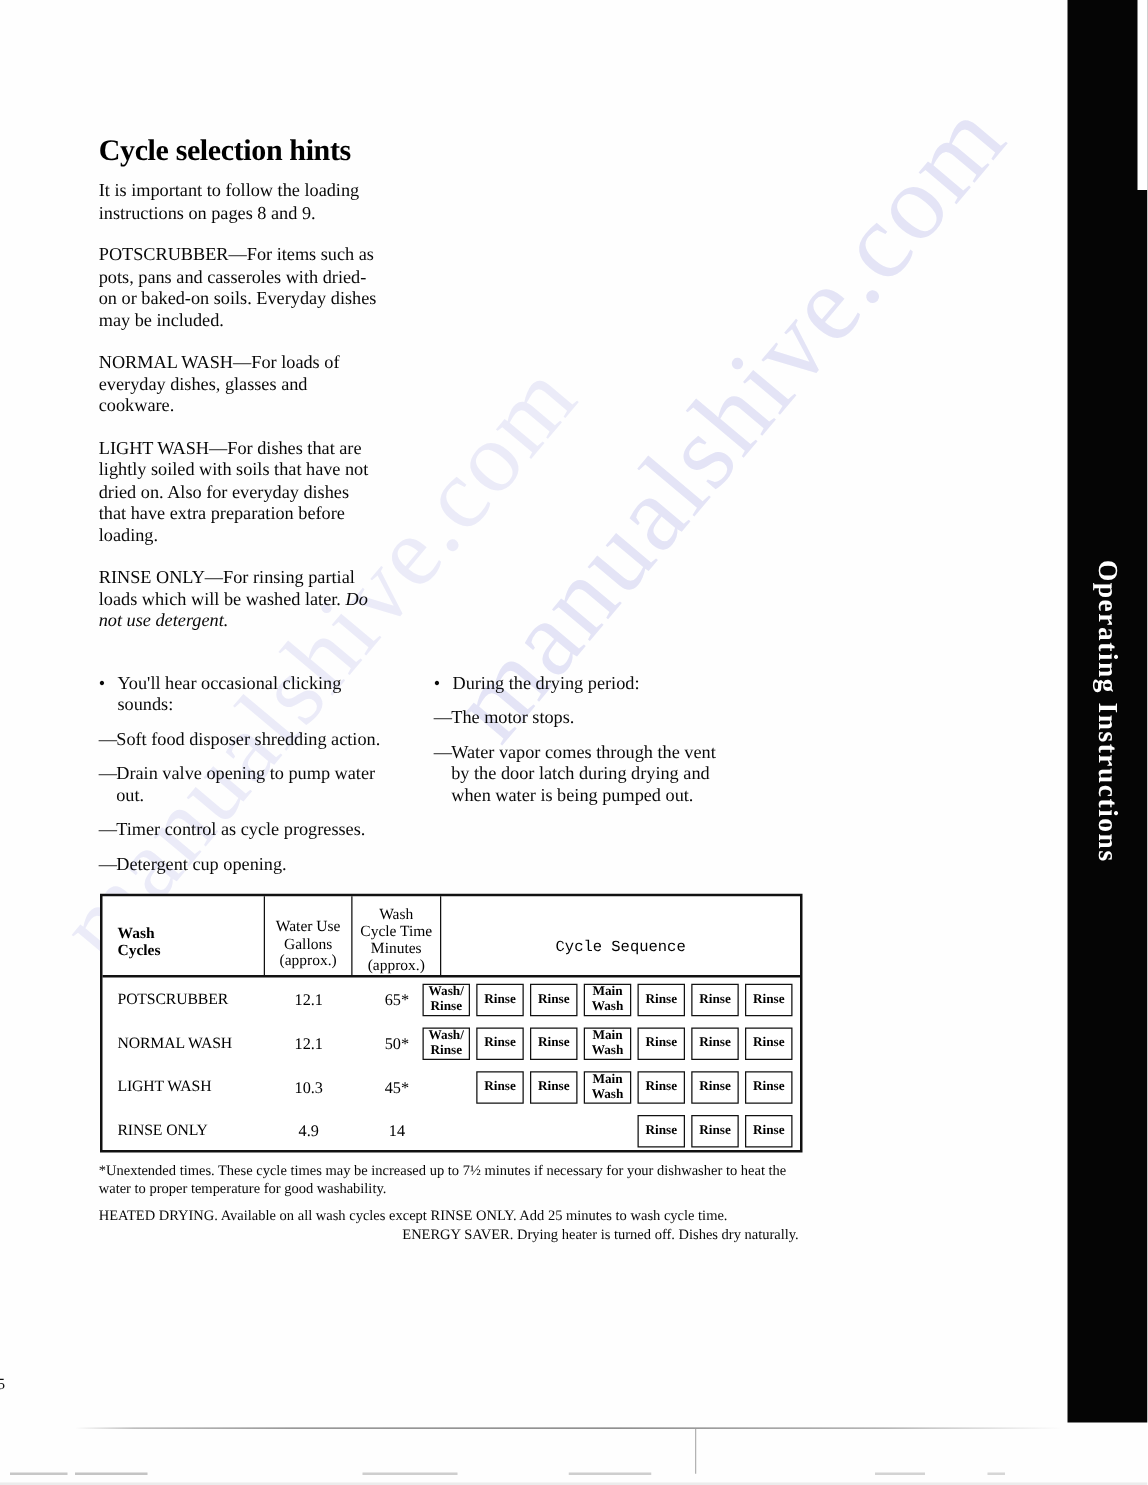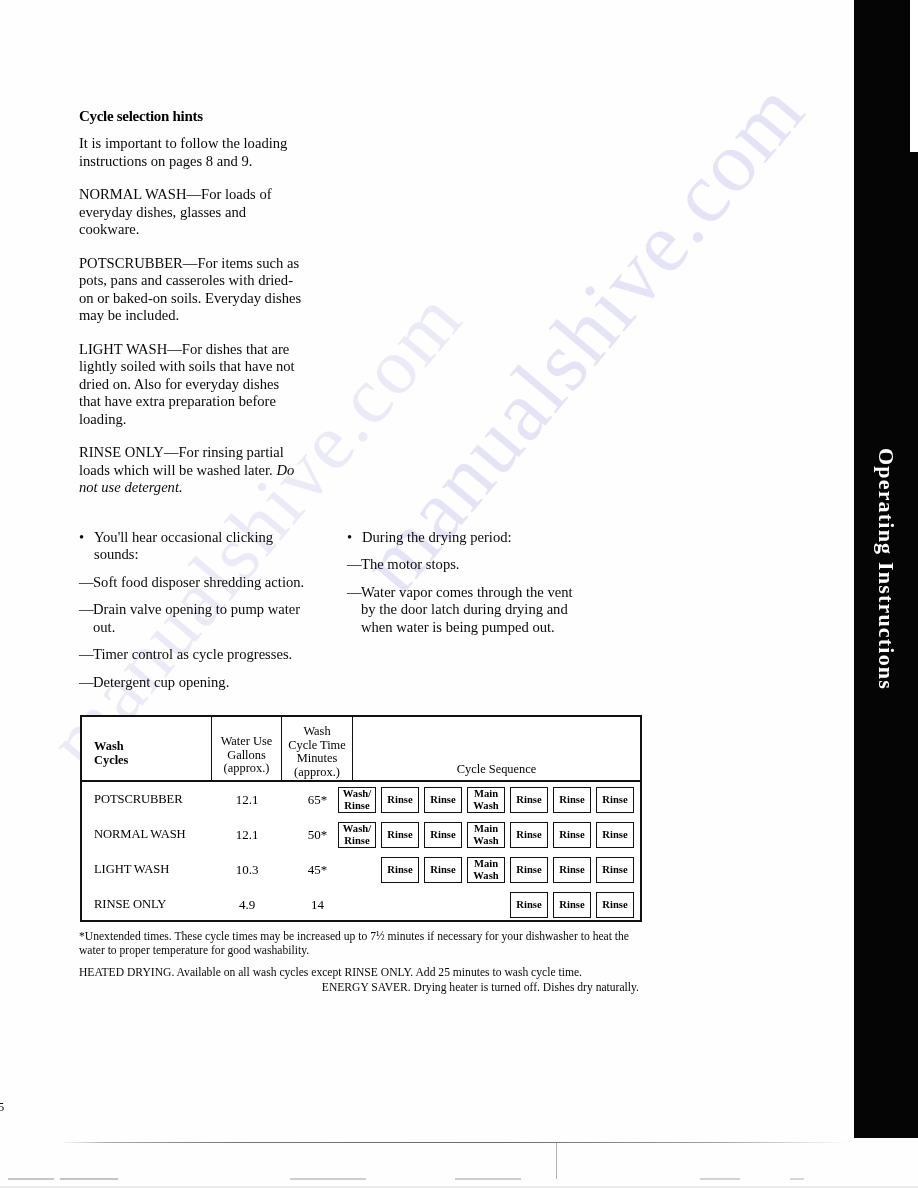--- a/index.html
+++ b/index.html
@@ -85,21 +85,21 @@
   #content {
     position: absolute;
     left: 79px;
     top: 108px;
     width: 700px;
   }
 
   h2.sec-head {
     margin: 0 0 10px 0;
     font-family: "Liberation Serif", "DejaVu Serif", serif;
-    font-size: 15px;
+    font-size: 24px;
     font-weight: 700;
     letter-spacing: -0.3px;
     color: #000;
   }
 
   .col-left  { position: absolute; left: 0;     top: 0; width: 240px; }
   .col-right { position: absolute; left: 268px; top: 0; width: 235px; }
 
   .para {
     margin: 0 16px 16px 0;
@@ -166,21 +166,22 @@
     padding-top: 18px;
   }
   .th.c2 {
     left: 200px; top: 0; width: 71px; height: 100%;
     border-right: 1.5px solid #111;
     padding-top: 8px;
   }
   .th.c3 {
     left: 271px; top: 0; right: 0; height: 100%;
     display: flex; align-items: flex-end; justify-content: center;
-    padding-bottom: 3px;
+    padding-bottom: 14px;
+    font-family: Liberation Mono, monospace;
   }
 
   .trow {
     position: relative;
     height: 35px;
     box-sizing: border-box;
   }
   .trow .cyc-name {
     position: absolute;
     left: 12px; top: 0;
@@ -296,22 +297,22 @@
     <div id="tab-label">Operating Instructions</div>
   </div>
 
   <div id="content">
 
     <div>
       <h2 class="sec-head">Cycle selection hints</h2>
 
       <div style="width:240px;">
         <p class="para">It is important to follow the loading instructions on pages 8 and 9.</p>
+        <p class="para">POTSCRUBBER—For items such as pots, pans and casseroles with dried-on or baked-on soils. Everyday dishes may be included.</p>
         <p class="para">NORMAL WASH—For loads of everyday dishes, glasses and cookware.</p>
-        <p class="para">POTSCRUBBER—For items such as pots, pans and casseroles with dried-on or baked-on soils. Everyday dishes may be included.</p>
         <p class="para">LIGHT WASH—For dishes that are lightly soiled with soils that have not dried on. Also for everyday dishes that have extra preparation before loading.</p>
         <p class="para"><span>RINSE ONLY—For rinsing partial loads which will be washed later. </span><span class="it">Do not use detergent.</span></p>
       </div>
     </div>
 
     <div style="position:relative; margin-top:32px;">
 
       <div style="position:relative; height:215px;">
         <div class="col-left">
           <ul class="blist">

